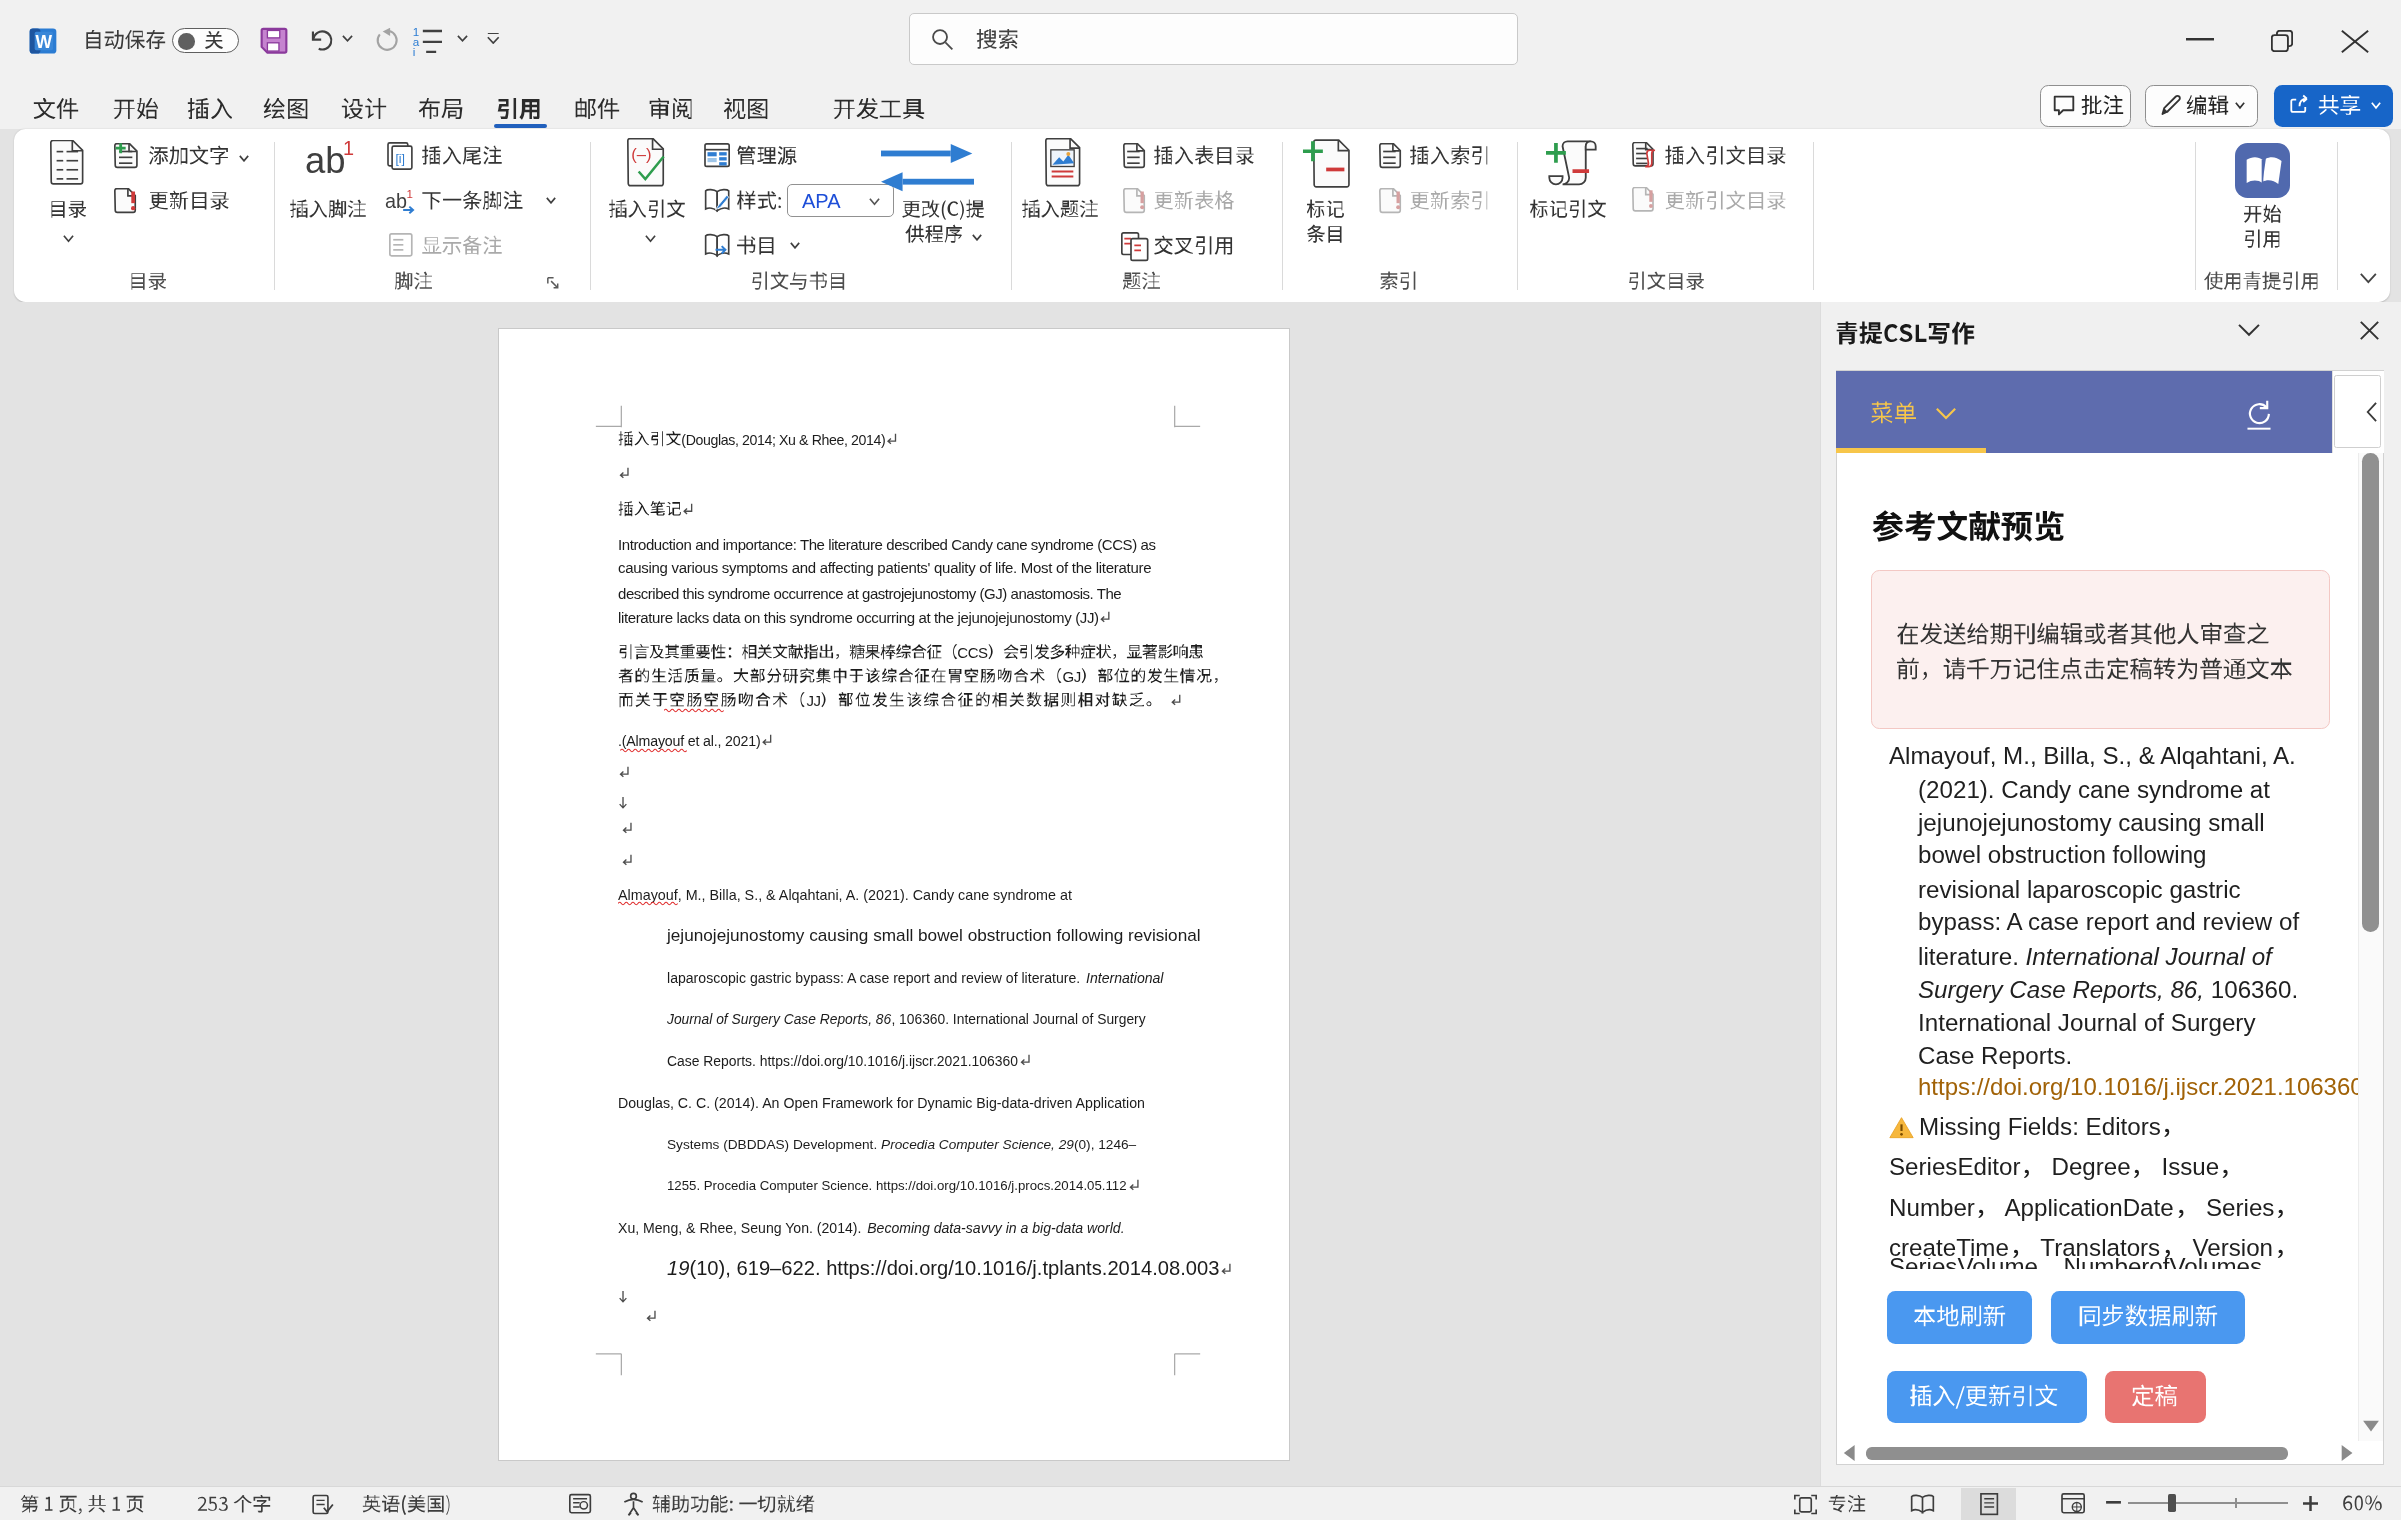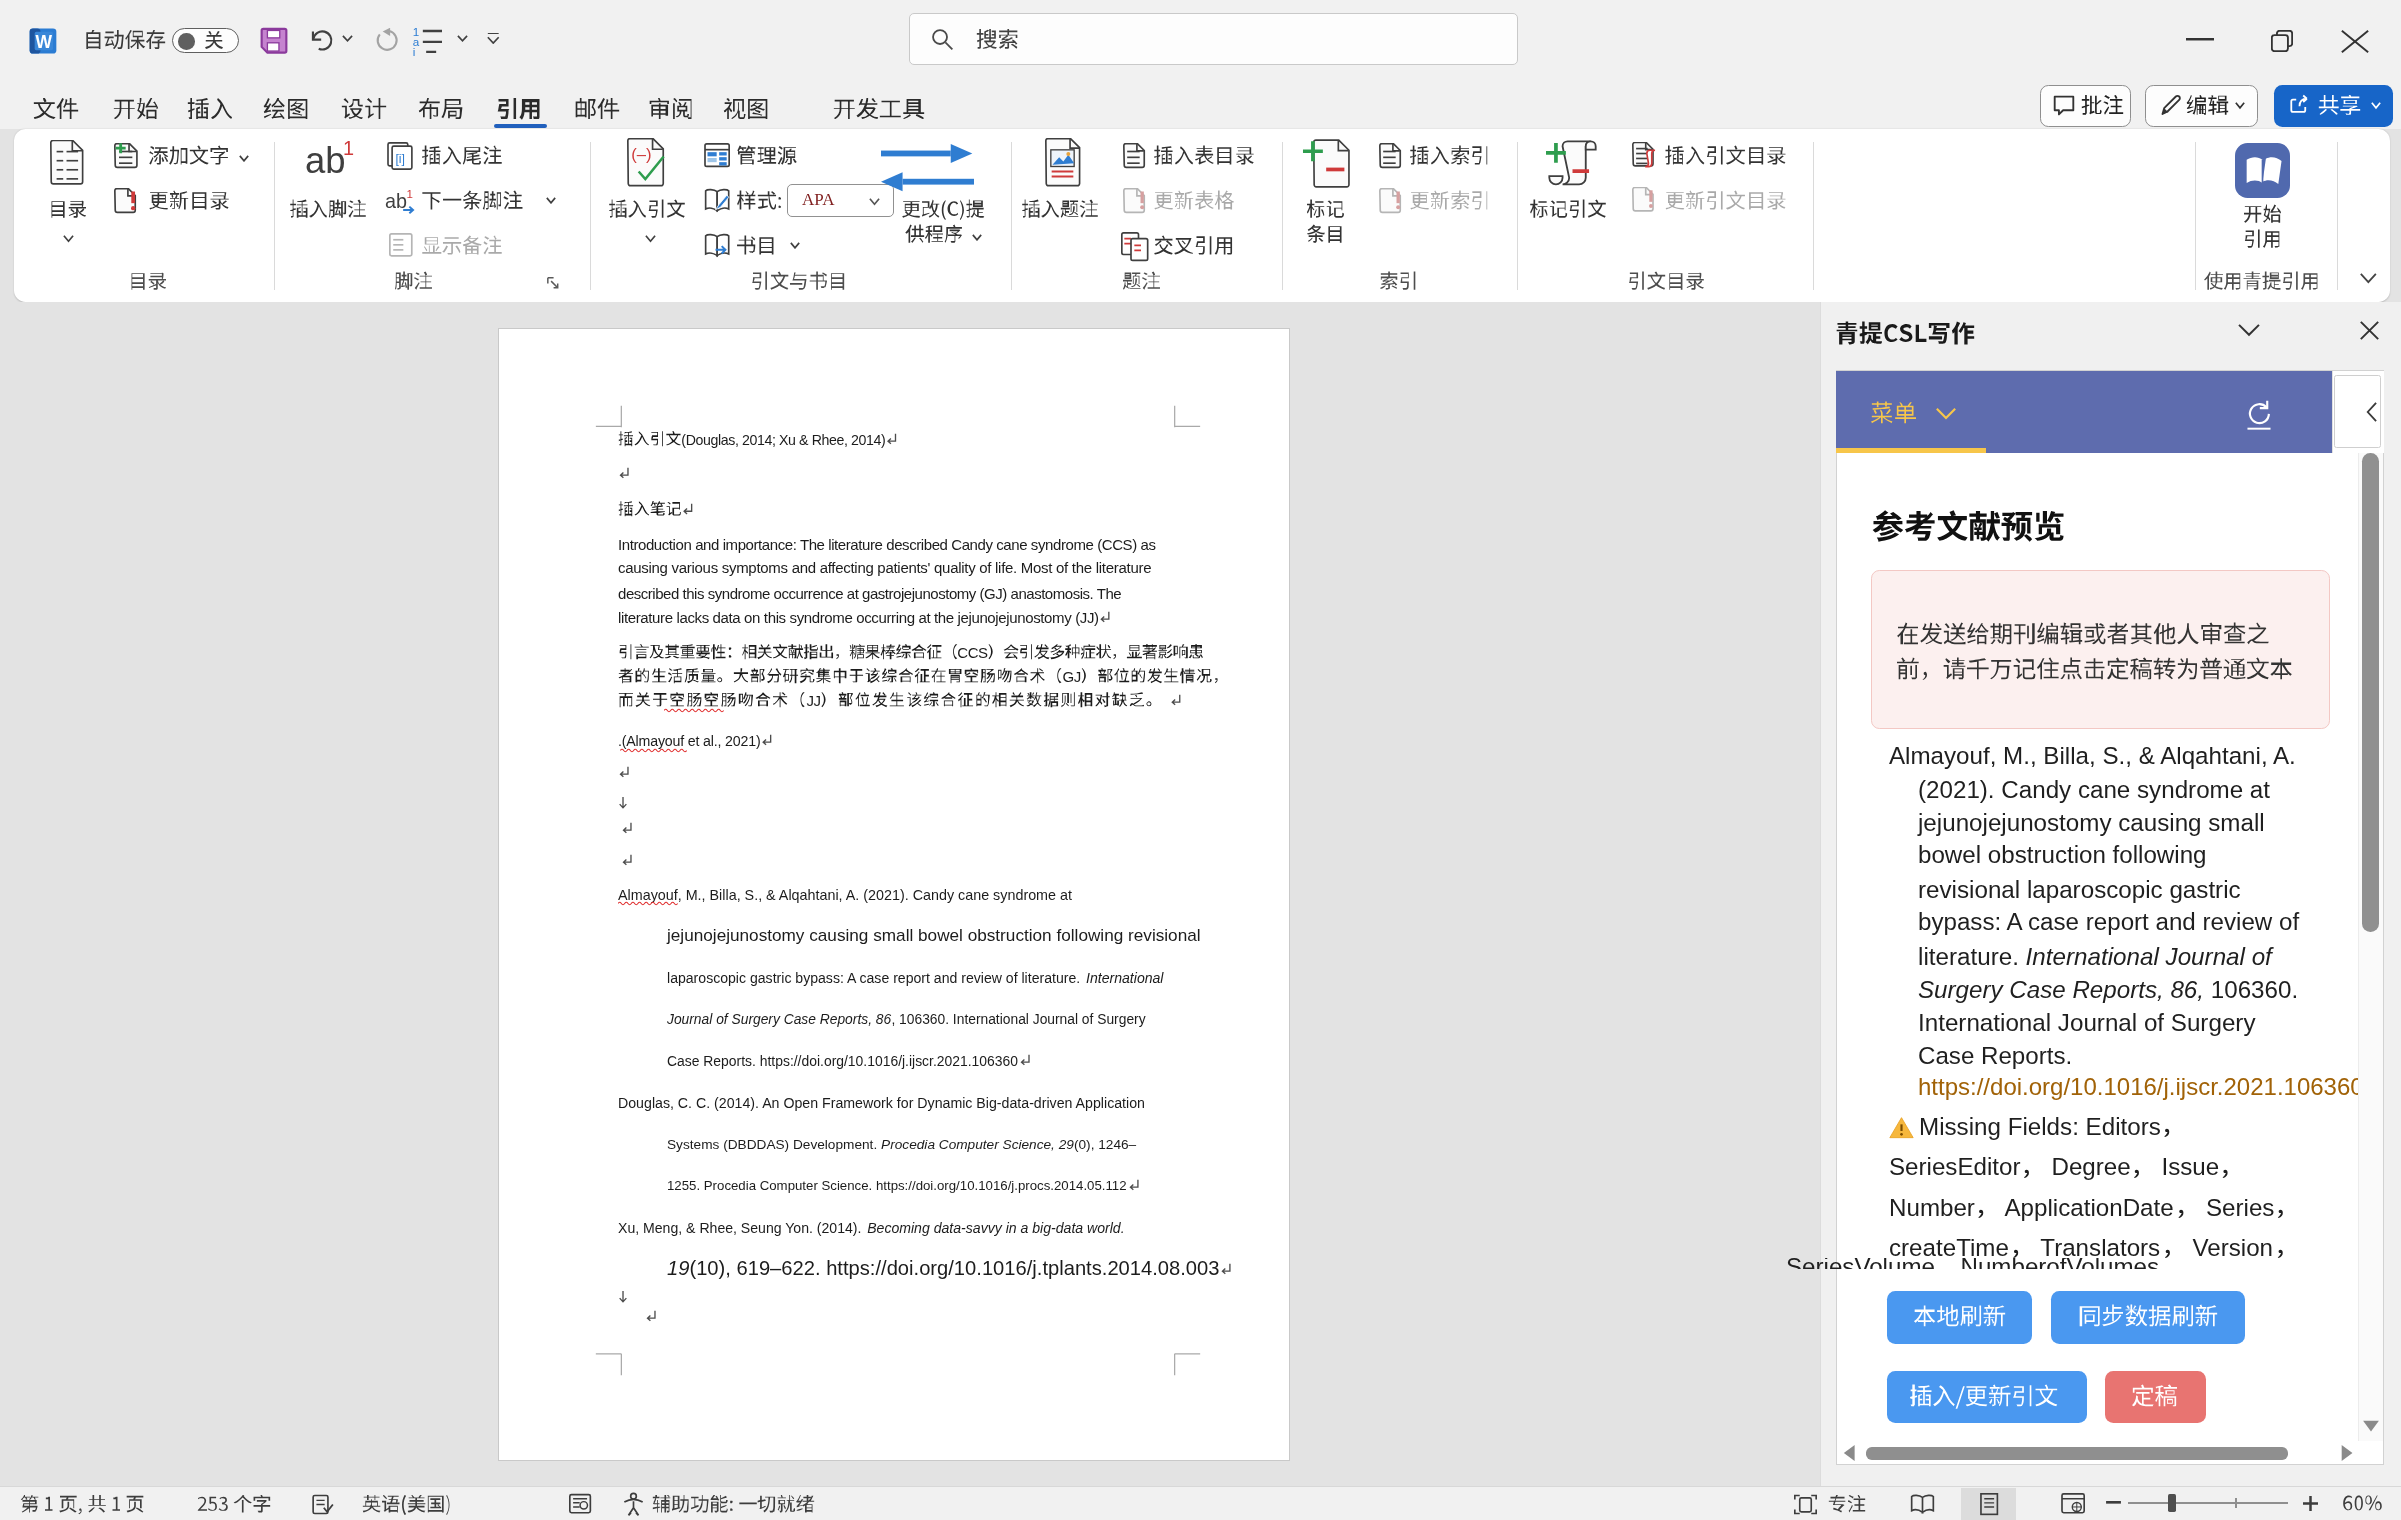--- a/index.html
+++ b/index.html
@@ -248,21 +248,21 @@
   </svg>
 <svg class="a" style="left:704px;top:188px;" width="28" height="27" viewBox="0 0 34 32">
     <path d="M16 4 C12 1 4 1 2 3 v22 c4-2 10-1 14 2 z" fill="#fff" stroke="#3f3f3f" stroke-width="2"></path>
     <path d="M16 4 C20 1 28 1 30 3 v22 c-4-2-10-1-14 2 z" fill="#fff" stroke="#3f3f3f" stroke-width="2"></path>
     <path d="M28 8 L18 20 l-4 6 6-3 L30 11 z" fill="#2f7dd1" stroke="#fff" stroke-width="1"></path>
   </svg>
 <svg class="a" style="left:736px;top:190px;overflow:visible" width="47" height="24" viewBox="0 0 56 29">
     <path transform="translate(0,21.6)" d="M11 -20C12 -19 13 -17 13 -16L15 -17C14 -18 13 -19 12 -20ZM20 -21C20 -19 19 -17 18 -16H10V-14H15V-11H11V-9H15V-6H9V-4H15V2H17V-4H23V-6H17V-9H22V-11H17V-14H23V-16H20C21 -17 21 -19 22 -20ZM4 -21V-16H1V-14H4C4 -11 2 -7 1 -5C1 -4 2 -4 2 -3C3 -5 4 -7 4 -9V2H6V-11C7 -10 8 -8 8 -7L9 -9C9 -9 7 -12 6 -13V-14H9V-16H6V-21Z M42 -19C43 -18 45 -17 45 -16L47 -17C46 -18 44 -20 43 -20ZM38 -20C38 -19 38 -17 38 -16H26V-14H39C39 -5 41 2 45 2C47 2 48 1 48 -4C48 -4 47 -4 47 -5C46 -1 46 0 45 0C43 0 41 -6 40 -14H48V-16H40C40 -17 40 -19 40 -20ZM26 -1 27 1C30 1 34 -0 38 -1L38 -3L33 -2V-9H38V-11H27V-9H31V-2Z M52 -10C53 -10 54 -10 54 -11C54 -12 53 -13 52 -13C51 -13 51 -12 51 -11C51 -10 51 -10 52 -10ZM52 0C53 0 54 -0 54 -1C54 -2 53 -3 52 -3C51 -3 51 -2 51 -1C51 -0 51 0 52 0Z" fill="#333333"></path>
   </svg>
 <div class="a" style="left:787px;top:184px;width:107px;height:33px;background:#fff;border:1.3px solid #919191;border-radius:5px;box-sizing:border-box"></div>
-<div class="a" style="left:802px;top:190px;font-family:Liberation Serif, serif;font-size:17px;color:#7f1d1d">APA</div>
+<div class="a" style="left:802px;top:190px;font-family:Liberation Sans, sans-serif;font-size:20px;color:#1d4ed8">APA</div>
 <svg class="a" style="left:869px;top:198px;" width="11" height="7.5" viewBox="0 0 13 9">
     <path d="M1 1 l5.5 6.5 l5.5 -6.5" fill="none" stroke="#555" stroke-width="2.0"></path>
   </svg>
 <svg class="a" style="left:704px;top:233px;" width="28" height="27" viewBox="0 0 34 32">
     <path d="M16 4 C12 1 4 1 2 3 v22 c4-2 10-1 14 2 z" fill="#fff" stroke="#3f3f3f" stroke-width="2"></path>
     <path d="M16 4 C20 1 28 1 30 3 v22 c-4-2-10-1-14 2 z" fill="#fff" stroke="#3f3f3f" stroke-width="2"></path>
     <path d="M14 20 h12 m-4.5-4.5 l4.5 4.5 l-4.5 4.5" fill="none" stroke="#2f7dd1" stroke-width="2.4"></path>
   </svg>
 <svg class="a" style="left:736px;top:235px;overflow:visible" width="41" height="24" viewBox="0 0 49 29">
     <path transform="translate(0,21.6)" d="M18 -19C19 -18 21 -16 22 -15L23 -17C22 -17 20 -19 19 -20ZM3 -16V-15H10V-10H1V-8H10V2H12V-8H21C21 -4 21 -3 20 -2C20 -2 20 -2 19 -2C18 -2 17 -2 15 -2C16 -2 16 -1 16 -1C17 -0 19 -0 20 -0C21 -1 21 -1 22 -1C22 -2 23 -4 23 -9C23 -9 23 -10 23 -10H20V-16H12V-21H10V-16ZM12 -10V-15H18V-10Z M30 -12H43V-7H30ZM30 -13V-17H43V-13ZM30 -6H43V-2H30ZM28 -19V2H30V0H43V2H45V-19Z" fill="#333333"></path>
@@ -787,21 +787,21 @@
 <svg class="a" style="left:1889px;top:1222px;overflow:visible" width="410" height="42" viewBox="0 0 492 50">
     <g transform="translate(0,40)">
       <text xml:space="preserve" x="0.0" y="0" style="font-family:'Liberation Sans';font-size:29px;letter-spacing:0px;fill:#1f1f1f">createTime</text> 
       <path transform="translate(145.0,0)" d="M5 3C8 2 10 -0 10 -3C10 -6 9 -7 7 -7C6 -7 5 -6 5 -5C5 -3 6 -3 7 -3L8 -3C7 -1 6 1 4 2Z" fill="#1f1f1f"></path> 
       <text xml:space="preserve" x="174.0" y="0" style="font-family:'Liberation Sans';font-size:29px;letter-spacing:0px;fill:#1f1f1f"> Translators</text> 
       <path transform="translate(327.1,0)" d="M5 3C8 2 10 -0 10 -3C10 -6 9 -7 7 -7C6 -7 5 -6 5 -5C5 -3 6 -3 7 -3L8 -3C7 -1 6 1 4 2Z" fill="#1f1f1f"></path> 
       <text xml:space="preserve" x="356.1" y="0" style="font-family:'Liberation Sans';font-size:29px;letter-spacing:0px;fill:#1f1f1f"> Version</text> 
       <path transform="translate(462.5,0)" d="M5 3C8 2 10 -0 10 -3C10 -6 9 -7 7 -7C6 -7 5 -6 5 -5C5 -3 6 -3 7 -3L8 -3C7 -1 6 1 4 2Z" fill="#1f1f1f"></path>
     </g>
   </svg>
-<div class="a" style="left:1786px;top:1258px;width:467px;height:11px;overflow:hidden">
+<div class="a" style="left:1889px;top:1258px;width:467px;height:11px;overflow:hidden">
     <svg style="position:absolute;left:0px;top:-16px;overflow:visible" width="399" height="42" viewBox="0 0 479 50">
       <g transform="translate(0,40)">
         <text xml:space="preserve" x="0.0" y="0" style="font-family:'Liberation Sans';font-size:29px;letter-spacing:0px;fill:#1f1f1f">SeriesVolume</text> 
         <path transform="translate(180.5,0)" d="M5 3C8 2 10 -0 10 -3C10 -6 9 -7 7 -7C6 -7 5 -6 5 -5C5 -3 6 -3 7 -3L8 -3C7 -1 6 1 4 2Z" fill="#1f1f1f"></path> 
         <text xml:space="preserve" x="209.5" y="0" style="font-family:'Liberation Sans';font-size:29px;letter-spacing:0px;fill:#1f1f1f">NumberofVolumes</text> 
         <path transform="translate(449.7,0)" d="M5 3C8 2 10 -0 10 -3C10 -6 9 -7 7 -7C6 -7 5 -6 5 -5C5 -3 6 -3 7 -3L8 -3C7 -1 6 1 4 2Z" fill="#1f1f1f"></path>
       </g>
     </svg>
   </div>
 <div class="a" style="left:1887px;top:1291px;width:145px;height:53px;background:#4a98f0;border-radius:8.3px"></div>

